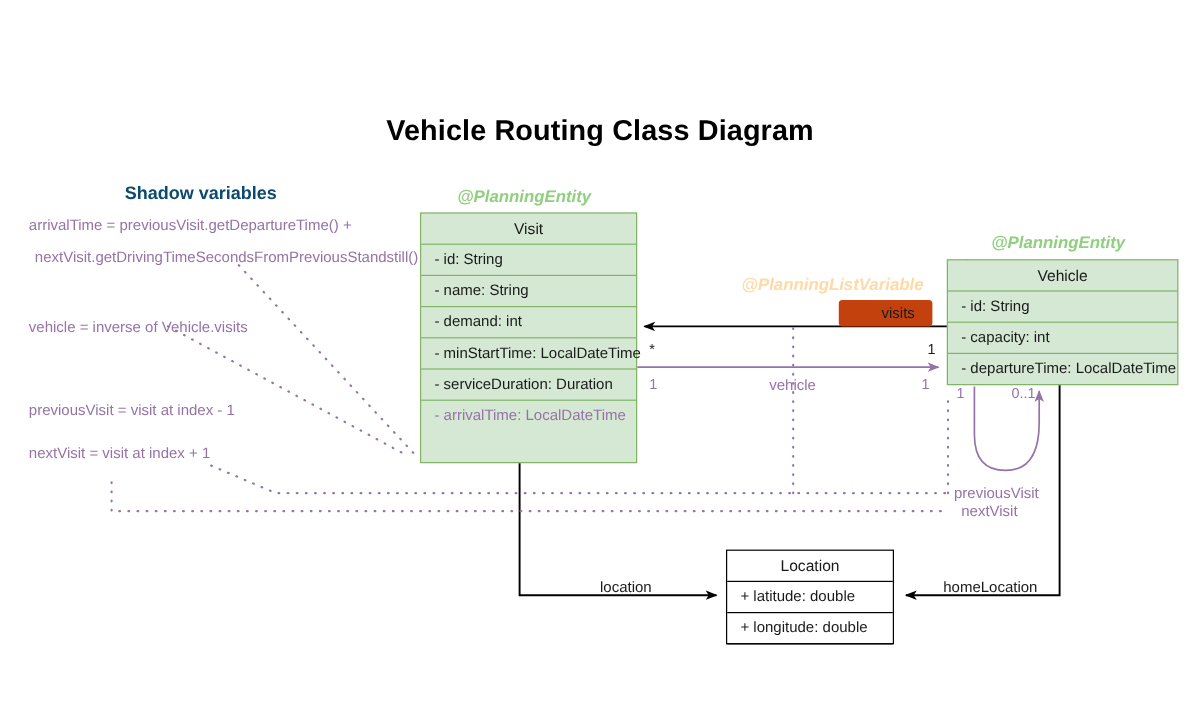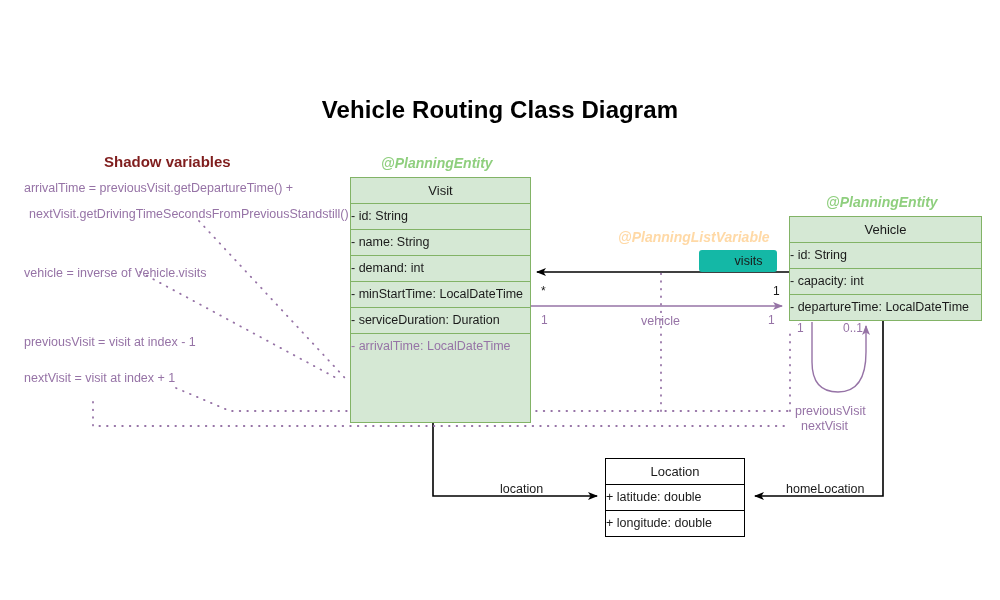--- a/index.html
+++ b/index.html
@@ -44,21 +44,21 @@
     border: 1px solid #000000;
     background: #ffffff;
   }
   .uml-row {
     box-sizing: border-box;
     height: 26px;
     line-height: 25px;
     font-size: 12.5px;
     color: #1a1a1a;
     border-bottom: 1px solid #82b366;
-    padding-left: 0;
+    padding-left: 11px;
     white-space: nowrap;
   }
   .uml-class.plain .uml-row {
     border-bottom: 1px solid #000000;
   }
   .uml-row:last-child { border-bottom: none; }
   .uml-row.title {
     text-align: center;
     padding-left: 0;
     font-size: 13px;
@@ -78,21 +78,21 @@
     font-style: italic;
     white-space: nowrap;
   }
   .stereotype.entity { color: #8fcf7e; }
   .stereotype.listvar { color: #ffd9a6; }
   
   .shadow-title {
     position: absolute;
     font-size: 15px;
     font-weight: bold;
-    color: #7f1d1d;
+    color: #0c4a6e;
     white-space: nowrap;
   }
   .shadow-line {
     position: absolute;
     font-size: 12.5px;
     color: #9673a6;
     white-space: nowrap;
   }
   
   .edge-label {
@@ -105,21 +105,21 @@
   .mult {
     position: absolute;
     font-size: 12px;
     color: #1a1a1a;
     white-space: nowrap;
   }
   .mult.purple { color: #9673a6; }
   .badge {
     position: absolute;
     box-sizing: border-box;
-    background: #14b8a6;
+    background: #c2410c;
     border-radius: 3px;
     font-size: 12.5px;
     color: #1a1a1a;
     text-align: center;
     line-height: 22px;
     height: 22px;
     padding-left: 21px;
   }
 </style>
 </head>
@@ -174,21 +174,21 @@
   <div class="page-title">Vehicle Routing Class Diagram</div>
 
   <div class="shadow-title" style="left:104px; top:153px;">Shadow variables</div>
   <div class="shadow-line" style="left:24px; top:181px;">arrivalTime = previousVisit.getDepartureTime() +</div>
   <div class="shadow-line" style="left:29px; top:207px;">nextVisit.getDrivingTimeSecondsFromPreviousStandstill()</div>
   <div class="shadow-line" style="left:24px; top:266px;">vehicle = inverse of Vehicle.visits</div>
   <div class="shadow-line" style="left:24px; top:335px;">previousVisit = visit at index - 1</div>
   <div class="shadow-line" style="left:24px; top:371px;">nextVisit = visit at index + 1</div>
 
   <div class="stereotype entity" style="left:381px; top:155px;">@PlanningEntity</div>
-  <div class="uml-class" style="left:350px; top:177px; width:181px; height:246px;">
+  <div class="uml-class" style="left:350px; top:177px; width:181px; height:209px;">
     <div class="uml-row title">Visit</div>
     <div class="uml-row">- id: String</div>
     <div class="uml-row">- name: String</div>
     <div class="uml-row">- demand: int</div>
     <div class="uml-row">- minStartTime: LocalDateTime</div>
     <div class="uml-row">- serviceDuration: Duration</div>
     <div class="uml-row shadow">- arrivalTime: LocalDateTime</div>
   </div>
 
   <div class="stereotype entity" style="left:826px; top:194px;">@PlanningEntity</div>

